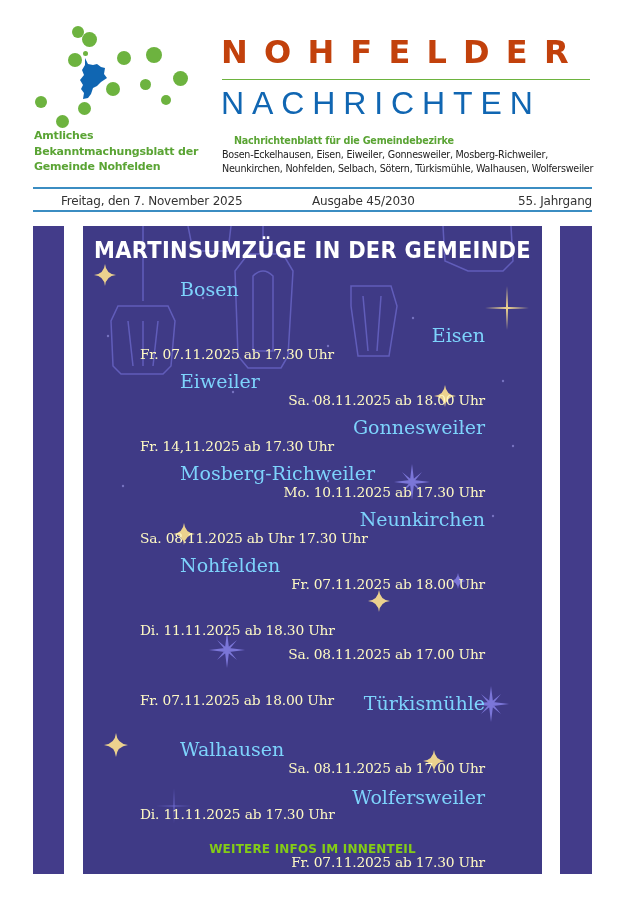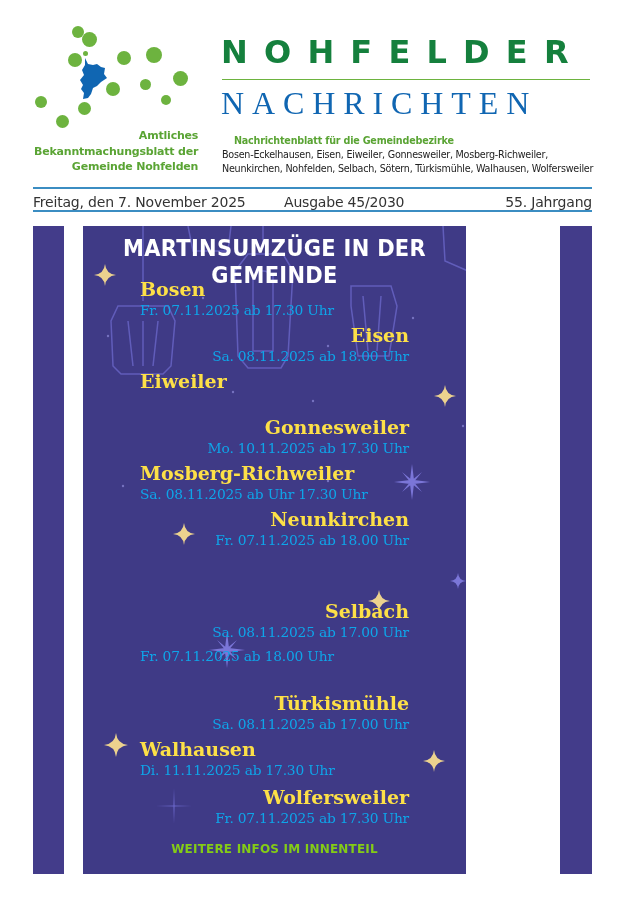--- a/index.html
+++ b/index.html
@@ -3,43 +3,43 @@
 <meta charset="utf-8">
 <style>
   * { margin:0; padding:0; box-sizing:border-box; }
   html, body { width:625px; height:897px; background:#ffffff; overflow:hidden; }
   body { position:relative; font-family:"DejaVu Sans", sans-serif; }
 
   
   .logo { position:absolute; left:30px; top:20px; width:170px; height:110px; }
   .dot { position:absolute; border-radius:50%; background:#6db33f; }
   .map-shape { position:absolute; left:78px; top:58px; }
-  .tagline { position:absolute; left:34px; top:128px; color:#5aa434; font-family:"DejaVu Sans", sans-serif; font-weight:bold; font-size:11px; line-height:15.5px; letter-spacing:-0.2px;text-align:right; }
-
-  
-  .title1 { position:absolute; left:221px; top:33px; color:#15803d; font-family:"DejaVu Sans", sans-serif; font-weight:bold; font-size:32px; letter-spacing:16.2px; line-height:38px; }
+  .tagline { position:absolute; left:34px; top:128px; color:#5aa434; font-family:"DejaVu Sans", sans-serif; font-weight:bold; font-size:11px; line-height:15.5px; letter-spacing:-0.2px; }
+
+  
+  .title1 { position:absolute; left:221px; top:33px; color:#c2410c; font-family:"DejaVu Sans", sans-serif; font-weight:bold; font-size:32px; letter-spacing:16.2px; line-height:38px; }
   .mast-rule { position:absolute; left:222px; top:79px; width:368px; height:1px; background:#6db33f; }
-  .title2 { position:absolute; left:221px; top:83px; color:#1066b2; font-family:Liberation Serif, serif; font-size:32px; letter-spacing:7.9px; line-height:40px; }
+  .title2 { position:absolute; left:221px; top:83px; color:#1066b2; font-family:Liberation Sans, sans-serif; font-size:32px; letter-spacing:7.9px; line-height:40px; }
 
   .sub-head { position:absolute; left:222px; top:135px; color:#5aa434; font-weight:bold; font-size:9.6px; letter-spacing:-0.2px;padding-left:12px; }
   .districts { position:absolute; left:222px; top:148px; color:#222; font-size:9.6px; line-height:14px; letter-spacing:-0.25px; width:400px; }
 
   
   .rule { position:absolute; left:33px; width:559px; height:2px; background:#3b8dc2; }
-  .info { position:absolute; top:194px; font-size:14px; color:#333; letter-spacing:-0.2px; }
+  .info { position:absolute; top:194px; font-size:12px; color:#333; letter-spacing:-0.2px;margin-left:28px; }
 
   
   .strip { position:absolute; top:226px; height:648px; background:#433c8a; }
-  .poster { position:absolute; left:83px; top:226px; width:383px; height:648px; background:#3f3a86; overflow:hidden; }
+  .poster { position:absolute; left:83px; top:226px; width:459px; height:648px; background:#3f3a86; overflow:hidden; }
 
   .poster-title { position:absolute; left:0; width:100%; top:12px; text-align:center; color:#ffffff; font-family:"DejaVu Sans", sans-serif; font-weight:bold; font-size:21px; letter-spacing:0.3px; transform:scaleY(1.12); }
 
   .event { position:absolute; width:100%; }
-  .event .name { font-family:"DejaVu Serif", serif; font-weight:bold; font-size:19px; color:#fde047; line-height:22px; }
-  .event .when { font-family:"DejaVu Serif", serif; font-size:13.8px; color:#0ea5e9; line-height:20px; letter-spacing:-0.2px; }
+  .event .name { font-family:"DejaVu Serif", serif; font-weight:normal; font-size:19px; color:#7dd3fc; line-height:22px;margin-left:40px; }
+  .event .when { font-family:"DejaVu Serif", serif; font-size:13.8px; color:#fef9c3; line-height:20px; letter-spacing:-0.2px;margin-top:44px; }
   .event.left { left:57px; text-align:left; }
   .event.right { right:57px; text-align:right; }
 
   .footer-note { position:absolute; left:0; width:100%; top:616px; text-align:center; color:#84cc16; font-family:"DejaVu Sans", sans-serif; font-weight:bold; font-size:12px; letter-spacing:0.2px; }
 
   .deco { position:absolute; }
 </style>
 </head>
 <body>
 
@@ -157,35 +157,39 @@
   <div class="event left" style="top:52px;">
     <div class="name">Bosen</div>
     <div class="when">Fr. 07.11.2025 ab 17.30 Uhr</div>
   </div>
   <div class="event right" style="top:98px;">
     <div class="name">Eisen</div>
     <div class="when">Sa. 08.11.2025 ab 18.00 Uhr</div>
   </div>
   <div class="event left" style="top:144px;">
     <div class="name">Eiweiler</div>
+    <div class="when">Fr. 14,11.2025 ab 17.30 Uhr</div>
   </div>
   <div class="event right" style="top:190px;">
     <div class="name">Gonnesweiler</div>
     <div class="when">Mo. 10.11.2025 ab 17.30 Uhr</div>
   </div>
   <div class="event left" style="top:236px;">
     <div class="name">Mosberg-Richweiler</div>
     <div class="when">Sa. 08.11.2025 ab  Uhr 17.30 Uhr</div>
   </div>
   <div class="event right" style="top:282px;">
     <div class="name">Neunkirchen</div>
     <div class="when">Fr. 07.11.2025 ab 18.00 Uhr</div>
   </div>
+  <div class="event left" style="top:328px;">
+    <div class="name">Nohfelden</div>
+    <div class="when">Di. 11.11.2025 ab 18.30 Uhr</div>
+  </div>
   <div class="event right" style="top:374px;">
-    <div class="name">Selbach</div>
     <div class="when">Sa. 08.11.2025 ab 17.00 Uhr</div>
   </div>
   <div class="event left" style="top:420px;">
     <div class="when">Fr. 07.11.2025 ab 18.00 Uhr</div>
   </div>
   <div class="event right" style="top:466px;">
     <div class="name">Türkismühle</div>
     <div class="when">Sa. 08.11.2025 ab 17.00 Uhr</div>
   </div>
   <div class="event left" style="top:512px;">

